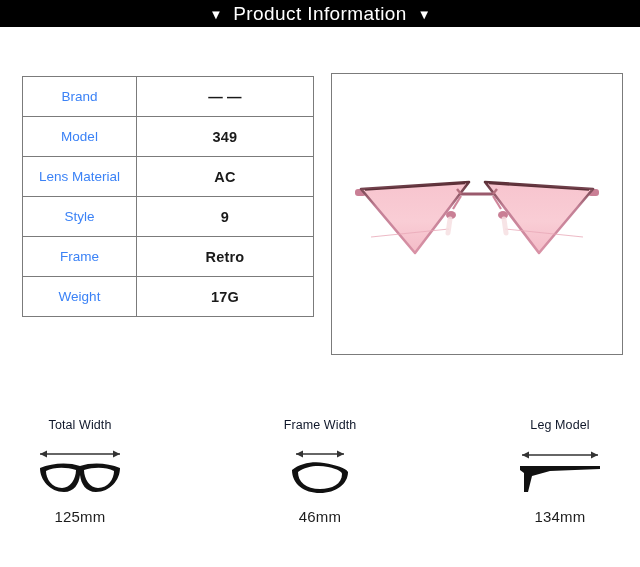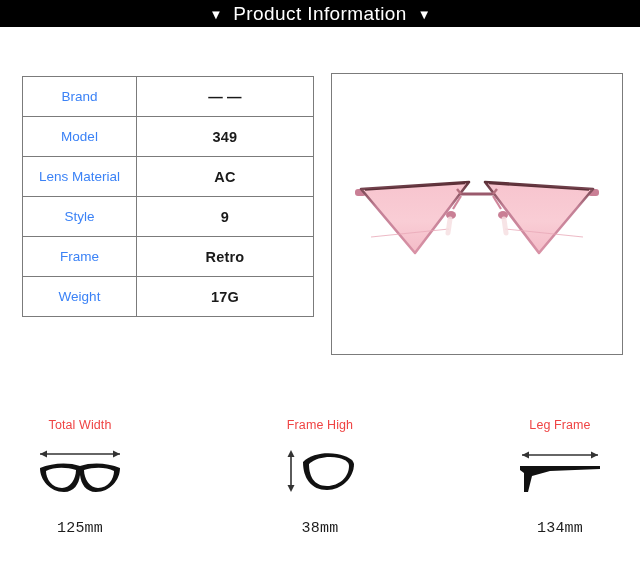--- a/index.html
+++ b/index.html
@@ -102,37 +102,37 @@
     box-sizing: border-box;
   }
   .measure-item {
     width: 116px;
     display: flex;
     flex-direction: column;
     align-items: center;
   }
   .measure-label {
     font-size: 12.5px;
-    color: #ef4444;
+    color: #0f172a;
     font-weight: 400;
     white-space: nowrap;
     letter-spacing: 0.1px;
   }
   .measure-icon {
     height: 62px;
     display: flex;
     align-items: center;
     justify-content: center;
     margin-top: 8px;
   }
   .measure-value {
-    font-family: Liberation Mono, monospace;
+    font-family: Liberation Sans, sans-serif;
     font-size: 15px;
     color: #1d1d1d;
-    margin-top: 18px;
+    margin-top: 6px;
     letter-spacing: 0.2px;
   }
 </style>
 </head>
 <body>
 
 <div class="header-bar">
   <span class="header-tri">▼</span>
   <span class="header-title">Product Information</span>
   <span class="header-tri">▼</span>
@@ -223,40 +223,40 @@
         <path d="M6,22 C18,17 34,16 46,20 C58,16 74,17 86,22
                  C86,34 76,46 62,46 C52,46 47,38 46,29
                  C45,38 40,46 30,46 C16,46 6,34 6,22 Z" fill="#111"></path>
         <path d="M12,25 C20,21 32,21 42,24 C42,33 36,42 28,42 C18,42 12,33 12,25 Z" fill="#fff"></path>
         <path d="M50,24 C60,21 72,21 80,25 C80,33 74,42 64,42 C56,42 50,33 50,24 Z" fill="#fff"></path>
       </svg>
     </div>
     <div class="measure-value">125mm</div>
   </div>
 
-
   <div class="measure-item">
-    <div class="measure-label">Frame High</div>
+    <div class="measure-label">Frame Width</div>
     <div class="measure-icon">
-      <svg width="78" height="54" viewBox="0 0 78 54">
-        <path d="M10,8 L10,46" stroke="#333" stroke-width="1.6"></path>
-        <path d="M10,6 L6.5,13 L13.5,13 Z" fill="#333"></path>
-        <path d="M10,48 L6.5,41 L13.5,41 Z" fill="#333"></path>
-        <path d="M22,18 C30,10 44,8 56,10 C66,12 72,15 73,20
-                 C73,34 60,46 46,46 C30,46 22,34 22,18 Z" fill="#111"></path>
-        <path d="M28,20 C36,13 48,12 58,14 C66,16 68,19 68,22
-                 C68,33 58,42 46,42 C32,42 28,31 28,20 Z" fill="#fff"></path>
+      <svg width="72" height="50" viewBox="0 0 72 50">
+        <path d="M12,8 L60,8" stroke="#333" stroke-width="1.6"></path>
+        <path d="M12,8 L19,4.5 L19,11.5 Z" fill="#333"></path>
+        <path d="M60,8 L53,4.5 L53,11.5 Z" fill="#333"></path>
+        <path d="M8,24 C16,17 30,15 40,17 C52,19 62,22 64,26
+                 C64,38 52,47 36,47 C20,47 8,38 8,24 Z" fill="#111"></path>
+        <path d="M14,26 C22,20 34,19 44,21 C54,23 58,26 58,28
+                 C58,38 48,43 36,43 C22,43 14,36 14,26 Z" fill="#fff"></path>
       </svg>
     </div>
-    <div class="measure-value">38mm</div>
+    <div class="measure-value">46mm</div>
   </div>
 
 
+
   <div class="measure-item">
-    <div class="measure-label">Leg Frame</div>
+    <div class="measure-label">Leg Model</div>
     <div class="measure-icon">
       <svg width="88" height="50" viewBox="0 0 88 50">
         <path d="M6,9 L82,9" stroke="#333" stroke-width="1.6"></path>
         <path d="M6,9 L13,5.5 L13,12.5 Z" fill="#333"></path>
         <path d="M82,9 L75,5.5 L75,12.5 Z" fill="#333"></path>
         <path d="M4,20 L84,20 L84,23 L34,25 L16,30 L12,46 L8,46 L8,27 L4,24 Z" fill="#111"></path>
       </svg>
     </div>
     <div class="measure-value">134mm</div>
   </div>

